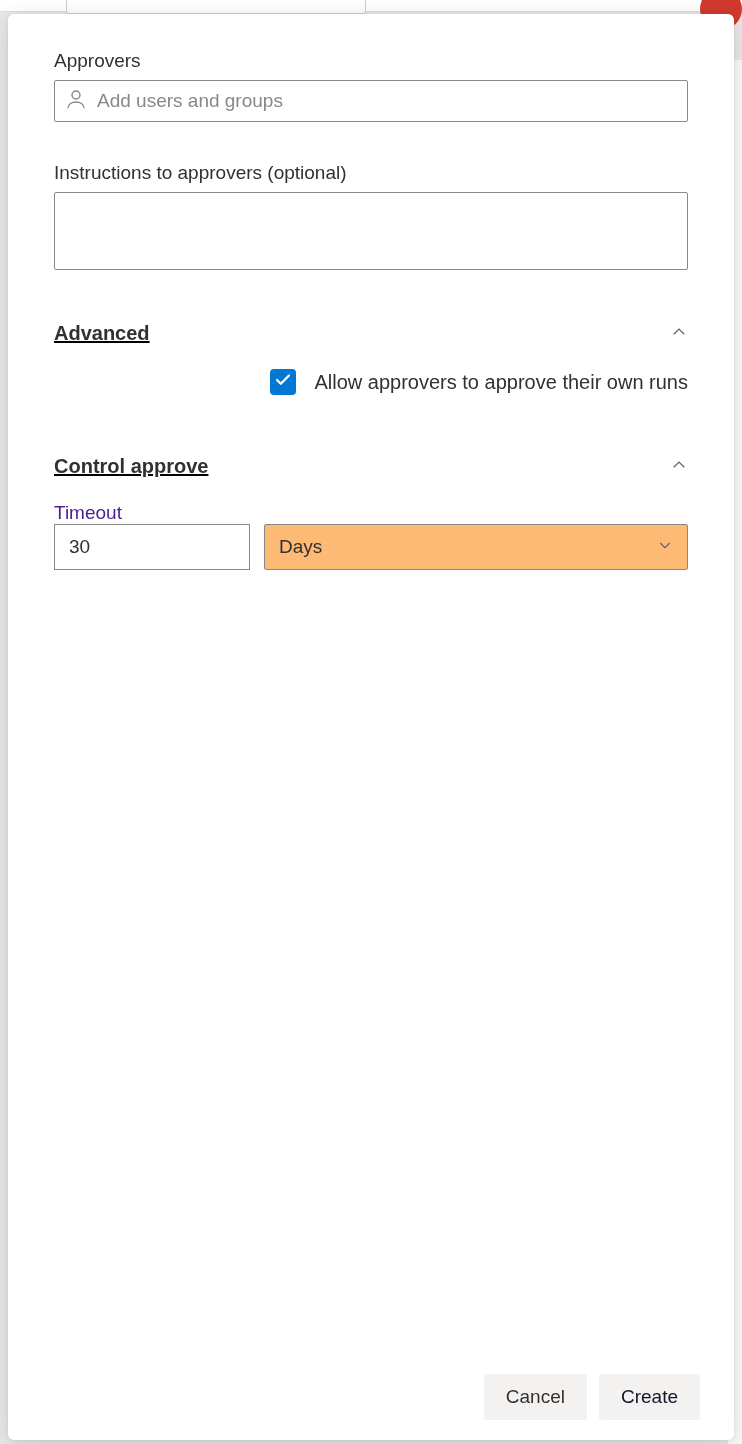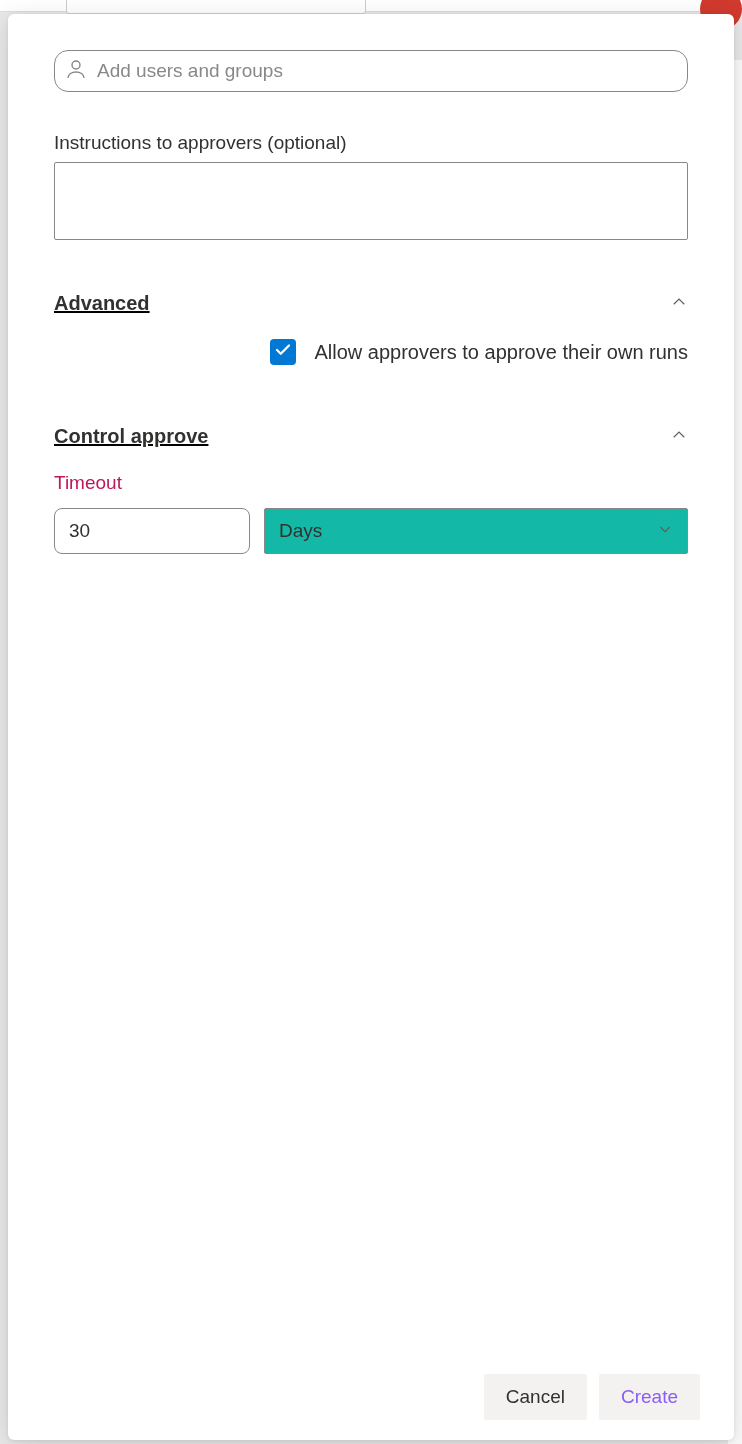--- a/index.html
+++ b/index.html
@@ -108,21 +108,21 @@
       position: absolute;
       left: 10px;
       top: 50%;
       transform: translateY(-50%);
       color: #8a8886;
     }
     .text-input {
       width: 100%;
       height: 42px;
       border: 1px solid #8a8886;
-      border-radius: 14px;
+      border-radius: 2px;
       padding: 0 12px 0 42px;
       font-size: 19px;
       color: #323130;
       outline: none;
     }
     .text-input::placeholder {
       color: #8a8886;
     }
     .textarea-input {
       width: 100%;
@@ -180,80 +180,81 @@
       color: #323130;
     }
     .timeout-row {
       display: flex;
       gap: 14px;
     }
     .timeout-number {
       width: 196px;
       height: 46px;
       border: 1px solid #8a8886;
-      border-radius: 8px;
+      border-radius: 0;
       padding: 0 14px;
       font-size: 19px;
       color: #323130;
       outline: none;
     }
     .timeout-select {
       flex: 1;
       height: 46px;
       border: 1px solid #8a8886;
       border-radius: 2px;
       padding: 0 14px;
       font-size: 19px;
       color: #323130;
       display: flex;
       align-items: center;
       justify-content: space-between;
       cursor: pointer;
-      background: #14b8a6;
+      background: #fdba74;
     }
     .panel-footer {
       padding: 16px 34px 20px 34px;
       display: flex;
       justify-content: flex-end;
       gap: 12px;
     }
     .btn {
       height: 46px;
       padding: 4px 22px;
       border: none;
       border-radius: 2px;
       font-size: 19px;
       cursor: pointer;
       background: #f3f2f1;
       color: #323130;
     }
     .btn-disabled {
-      color: #8b5cf6;
+      color: #0f172a;
       cursor: default;
       text-align: center;
     }
     .timeout-label {
       font-size: 19px;
-      color: #be185d;
-      margin-bottom: 14px;
+      color: #4c1d95;
+      margin-bottom: 0;
       display: block;
     }
   </style>
 </head>
 <body>
 
 <div class="backdrop">
   <div class="backdrop-searchbox"></div>
   <div class="backdrop-circle"></div>
 </div>
 <div class="backdrop-right"></div>
 
 <div class="panel">
 
   <div class="panel-body">
+    <label class="field-label">Approvers</label>
     <div class="input-with-icon">
       <span class="person-icon">
         <svg width="24" height="24" viewBox="0 0 24 24" fill="none" stroke="currentColor" stroke-width="1.4">
           <circle cx="12" cy="8" r="4"></circle>
           <path d="M4 21c0-4 4-6 8-6s8 2 8 6"></path>
         </svg>
       </span>
       <input type="text" class="text-input" placeholder="Add users and groups" style="">
     </div>
 

